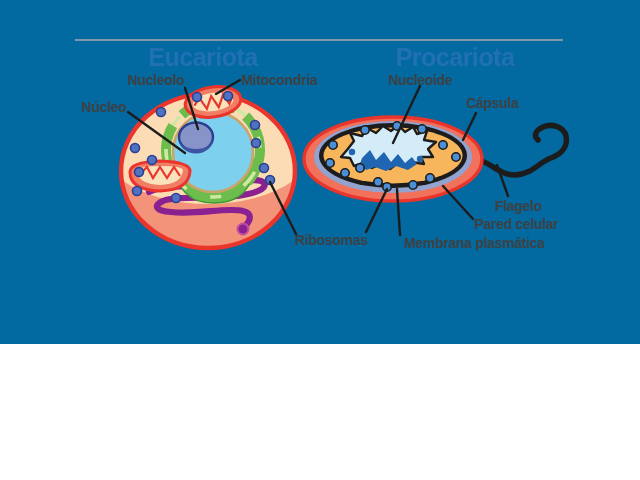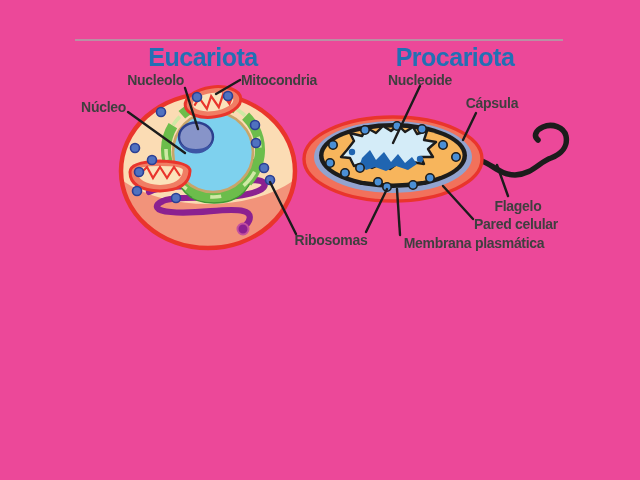--- a/index.html
+++ b/index.html
@@ -1,16 +1,16 @@
 <!DOCTYPE html>
 <html><head>
 <meta charset="utf-8">
 <style>
   html,body{margin:0;padding:0;background:#fff;}
-  .canvas{position:relative;width:640px;height:480px;background:#ec4899;overflow:hidden;
+  .canvas{position:relative;width:640px;height:344px;background:#0369a1;overflow:hidden;
           font-family:"Liberation Sans",sans-serif;}
   svg{position:absolute;left:0;top:0;}
   text{font-family:"Liberation Sans",sans-serif;}
   .title{font-size:25px;font-weight:bold;letter-spacing:-0.5px;}
   .lbl{font-size:14px;font-weight:bold;letter-spacing:-0.3px;}
   .leader{stroke:#1c1c1c;stroke-width:2.4;stroke-linecap:round;}
   .rib-e{fill:#5072c0;stroke:#2b3f94;stroke-width:1.6;}
   .rib-p{fill:#4b8fd6;stroke:#1c1c1c;stroke-width:1.6;}
 </style>
 </head>

